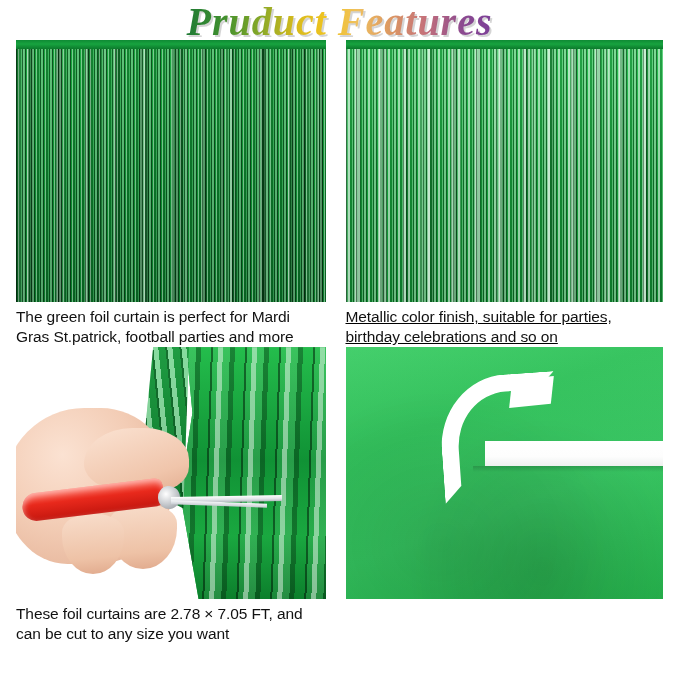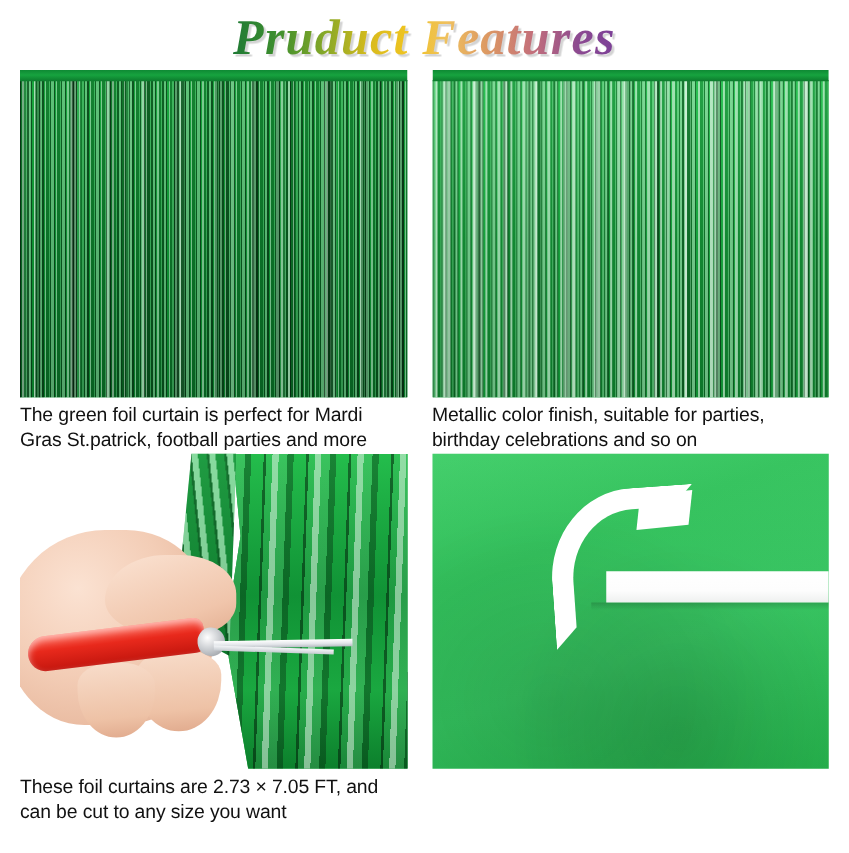--- a/index.html
+++ b/index.html
@@ -11,21 +11,21 @@
   body {
     width: 679px;
     height: 682px;
     overflow: hidden;
     font-family: "Liberation Sans", sans-serif;
     position: relative;
   }
 
   
   .title-bar {
-    height: 56px;
+    height: 40px;
     display: flex;
     align-items: center;
     justify-content: center;
     padding-top: 2px;
     box-sizing: border-box;
   }
   .title-text {
     font-family: "Liberation Serif", serif;
     font-style: italic;
     font-weight: bold;
@@ -58,21 +58,21 @@
   .row {
     display: flex;
     width: 679px;
   }
   .cell {
     width: 339.5px;
     box-sizing: border-box;
     position: relative;
   }
   .cell-left  { padding-left: 16px;  padding-right: 14px; }
-  .cell-right { padding-left: 6px;   padding-right: 16px; }
+  .cell-right { padding-left: 6px;   padding-right: 16px; text-decoration: underline; }
 
   .media {
     position: relative;
     width: 100%;
     overflow: hidden;
     background: #ffffff;
   }
   .media-foil  { height: 262px; }
   .media-photo { height: 252px; }
 
@@ -323,21 +323,21 @@
         <div class="drape-left"></div>
         <div class="hand"></div>
         <div class="thumb"></div>
         <div class="finger finger-1"></div>
         <div class="finger finger-2"></div>
         <div class="scissor-handle"></div>
         <div class="scissor-pivot"></div>
         <div class="scissor-blade"></div>
         <div class="scissor-blade-2"></div>
       </div>
-      <div class="caption">These foil curtains are 2.73 × 7.05 FT, and can be cut to any size you want</div>
+      <div class="caption">These foil curtains are 2.78 × 7.05 FT, and can be cut to any size you want</div>
     </div>
 
     <div class="cell cell-right">
       <div class="media media-photo photo-tape">
         <div class="sheet-sheen"></div>
         <div class="tape-shadow"></div>
         <div class="tape-strip"></div>
         <div class="tape-curl"></div>
         <div class="tape-tip"></div>
       </div>

